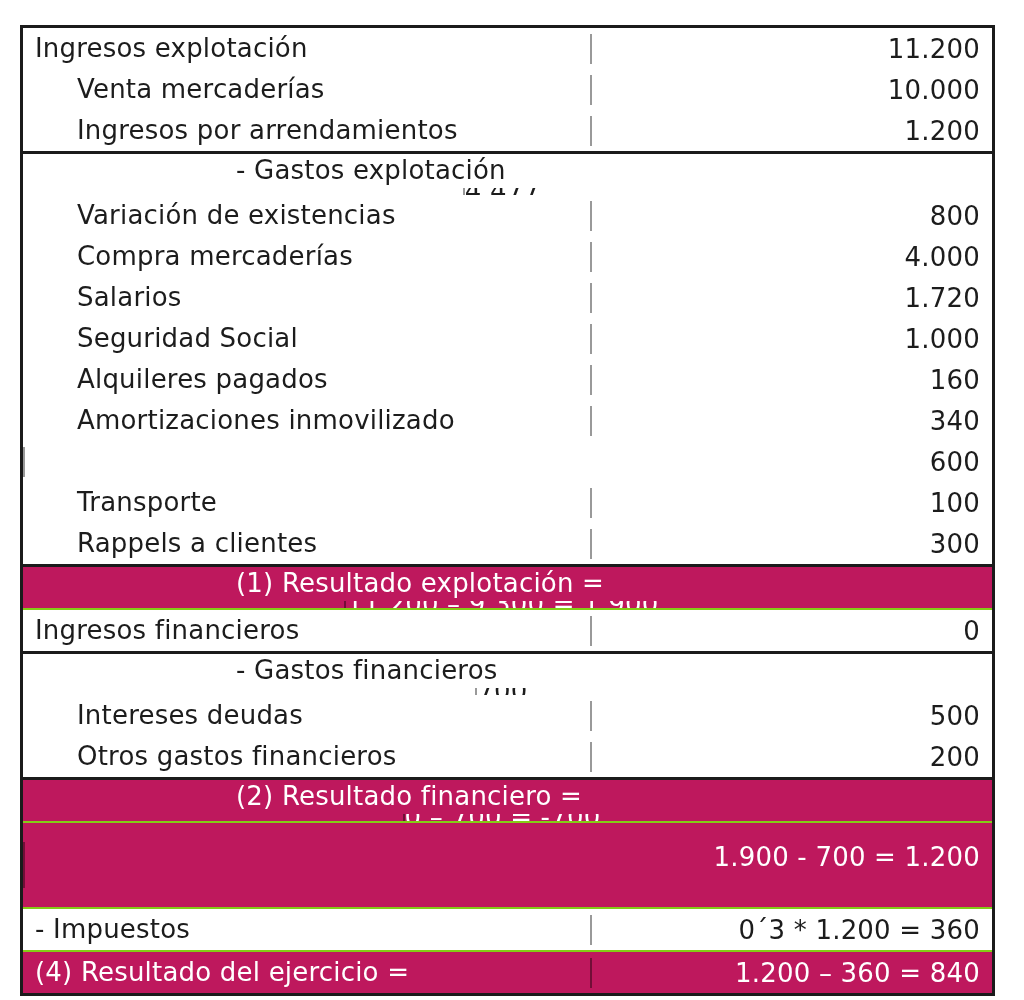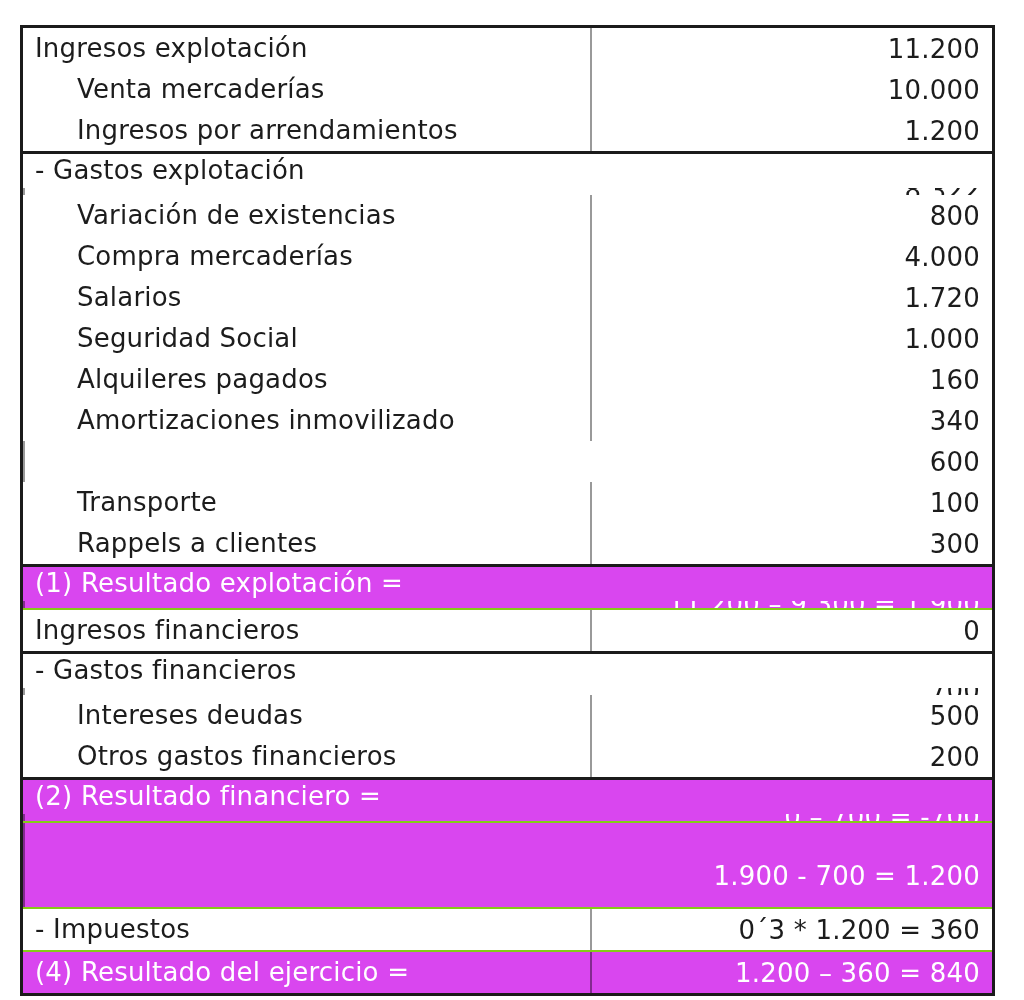--- a/index.html
+++ b/index.html
@@ -21,25 +21,26 @@
     box-sizing: border-box;
     border: 3px solid #1b1b1b;
     background: #ffffff;
   }
   .row {
     display: flex;
     height: 41px;
     font-size: 26px;
     letter-spacing: 0.2px;
     color: #1c1c1c;
+    align-items: center;
   }
   .row.double { height: 84px; }
   .row.top-thick { border-top: 3px solid #1b1b1b; flex-direction: column; }
   .row.top-thin  { border-top: 2px solid #84cc16; }
-  .row.shaded { background: #d946ef; }
+  .row.shaded { background: #be185d; }
   .row.shaded .cell { color: #ffffff; }
   .cell { box-sizing: border-box; overflow: hidden; }
   .cell.label {
     width: 567px;
     padding-left: 12px;
     padding-right: 6px;
     display: flex;
     flex-direction: column;
     justify-content: center;
   }
@@ -82,21 +83,21 @@
       <div class="row">
         <div class="cell label indent-1">
           <span class="lab-line first">Ingresos por arrendamientos</span>
         </div>
         <div class="cell value">1.200</div>
       </div>
       <div class="row top-thick">
         <div class="cell label indent-0">
           <span class="lab-line first">- Gastos explotación</span>
         </div>
-        <div class="cell value">8.322</div>
+        <div class="cell value">4.477</div>
       </div>
       <div class="row">
         <div class="cell label indent-1">
           <span class="lab-line first">Variación de existencias</span>
         </div>
         <div class="cell value">800</div>
       </div>
       <div class="row">
         <div class="cell label indent-1">
           <span class="lab-line first">Compra mercaderías</span>

